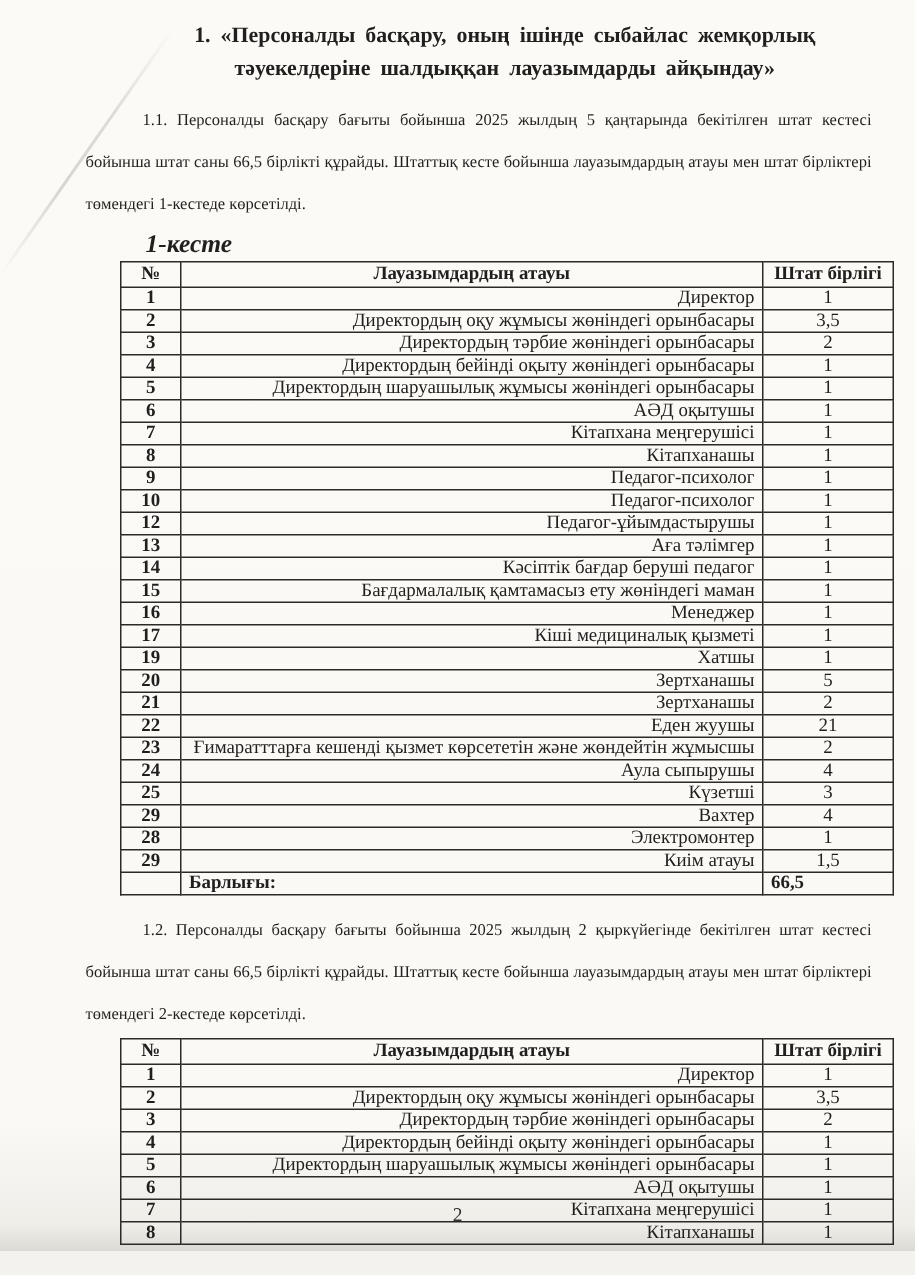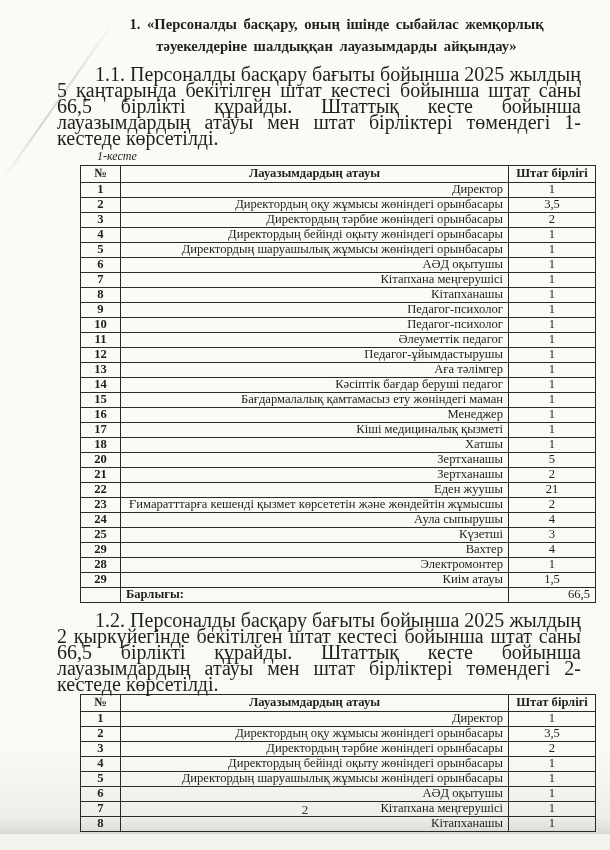--- a/index.html
+++ b/index.html
@@ -37,29 +37,29 @@
   .title {
     margin: 13px 10px 0 45px;
     font-size: 14.6px;
     font-weight: bold;
     line-height: 22px;
     text-align: center;
     word-spacing: 3px;
   }
   .para {
     margin: 9px 0 0 0;
-    font-size: 20px;
-    line-height: 16px;
+    font-size: 11px;
+    line-height: 28px;
     text-align: justify;
     text-indent: 38px;
   }
   .caption {
     margin: 3px 0 1px 40px;
-    font-size: 12px;
-    font-weight: normal;
+    font-size: 17px;
+    font-weight: bold;
     font-style: italic;
   }
   table.stafftable {
     margin-left: 23px;
     border-collapse: collapse;
     width: 499px;
     table-layout: fixed;
     font-size: 12.6px;
   }
   table.stafftable th,
@@ -76,21 +76,21 @@
   .col-units { width: 76px; }
   table.stafftable th {
     font-weight: bold;
     text-align: center;
     height: 16px;
   }
   td.cell-num   { font-weight: bold; text-align: center; }
   td.cell-name  { text-align: right; }
   td.cell-units { text-align: center; }
   td.total-label { font-weight: bold; text-align: left; }
-  td.total-value { font-weight: normal; text-align: right; }
+  td.total-value { font-weight: bold; text-align: left; }
   .pagenum {
     position: absolute;
     left: 0;
     right: 0;
     bottom: 16px;
     text-align: center;
     font-size: 13px;
     color: #33322f;
   }
   .t2wrap { margin-top: 2px; }
@@ -162,25 +162,20 @@
             <td class="cell-num">9</td>
             <td class="cell-name">Педагог-психолог</td>
             <td class="cell-units">1</td>
           </tr>
           <tr>
             <td class="cell-num">10</td>
             <td class="cell-name">Педагог-психолог</td>
             <td class="cell-units">1</td>
           </tr>
           <tr>
-            <td class="cell-num">11</td>
-            <td class="cell-name">Әлеуметтік педагог</td>
-            <td class="cell-units">1</td>
-          </tr>
-          <tr>
             <td class="cell-num">12</td>
             <td class="cell-name">Педагог-ұйымдастырушы</td>
             <td class="cell-units">1</td>
           </tr>
           <tr>
             <td class="cell-num">13</td>
             <td class="cell-name">Аға тәлімгер</td>
             <td class="cell-units">1</td>
           </tr>
           <tr>
@@ -197,21 +192,21 @@
             <td class="cell-num">16</td>
             <td class="cell-name">Менеджер</td>
             <td class="cell-units">1</td>
           </tr>
           <tr>
             <td class="cell-num">17</td>
             <td class="cell-name">Кіші медициналық қызметі</td>
             <td class="cell-units">1</td>
           </tr>
           <tr>
-            <td class="cell-num">18</td>
+            <td class="cell-num">19</td>
             <td class="cell-name">Хатшы</td>
             <td class="cell-units">1</td>
           </tr>
           <tr>
             <td class="cell-num">20</td>
             <td class="cell-name">Зертханашы</td>
             <td class="cell-units">5</td>
           </tr>
           <tr>
             <td class="cell-num">21</td>

